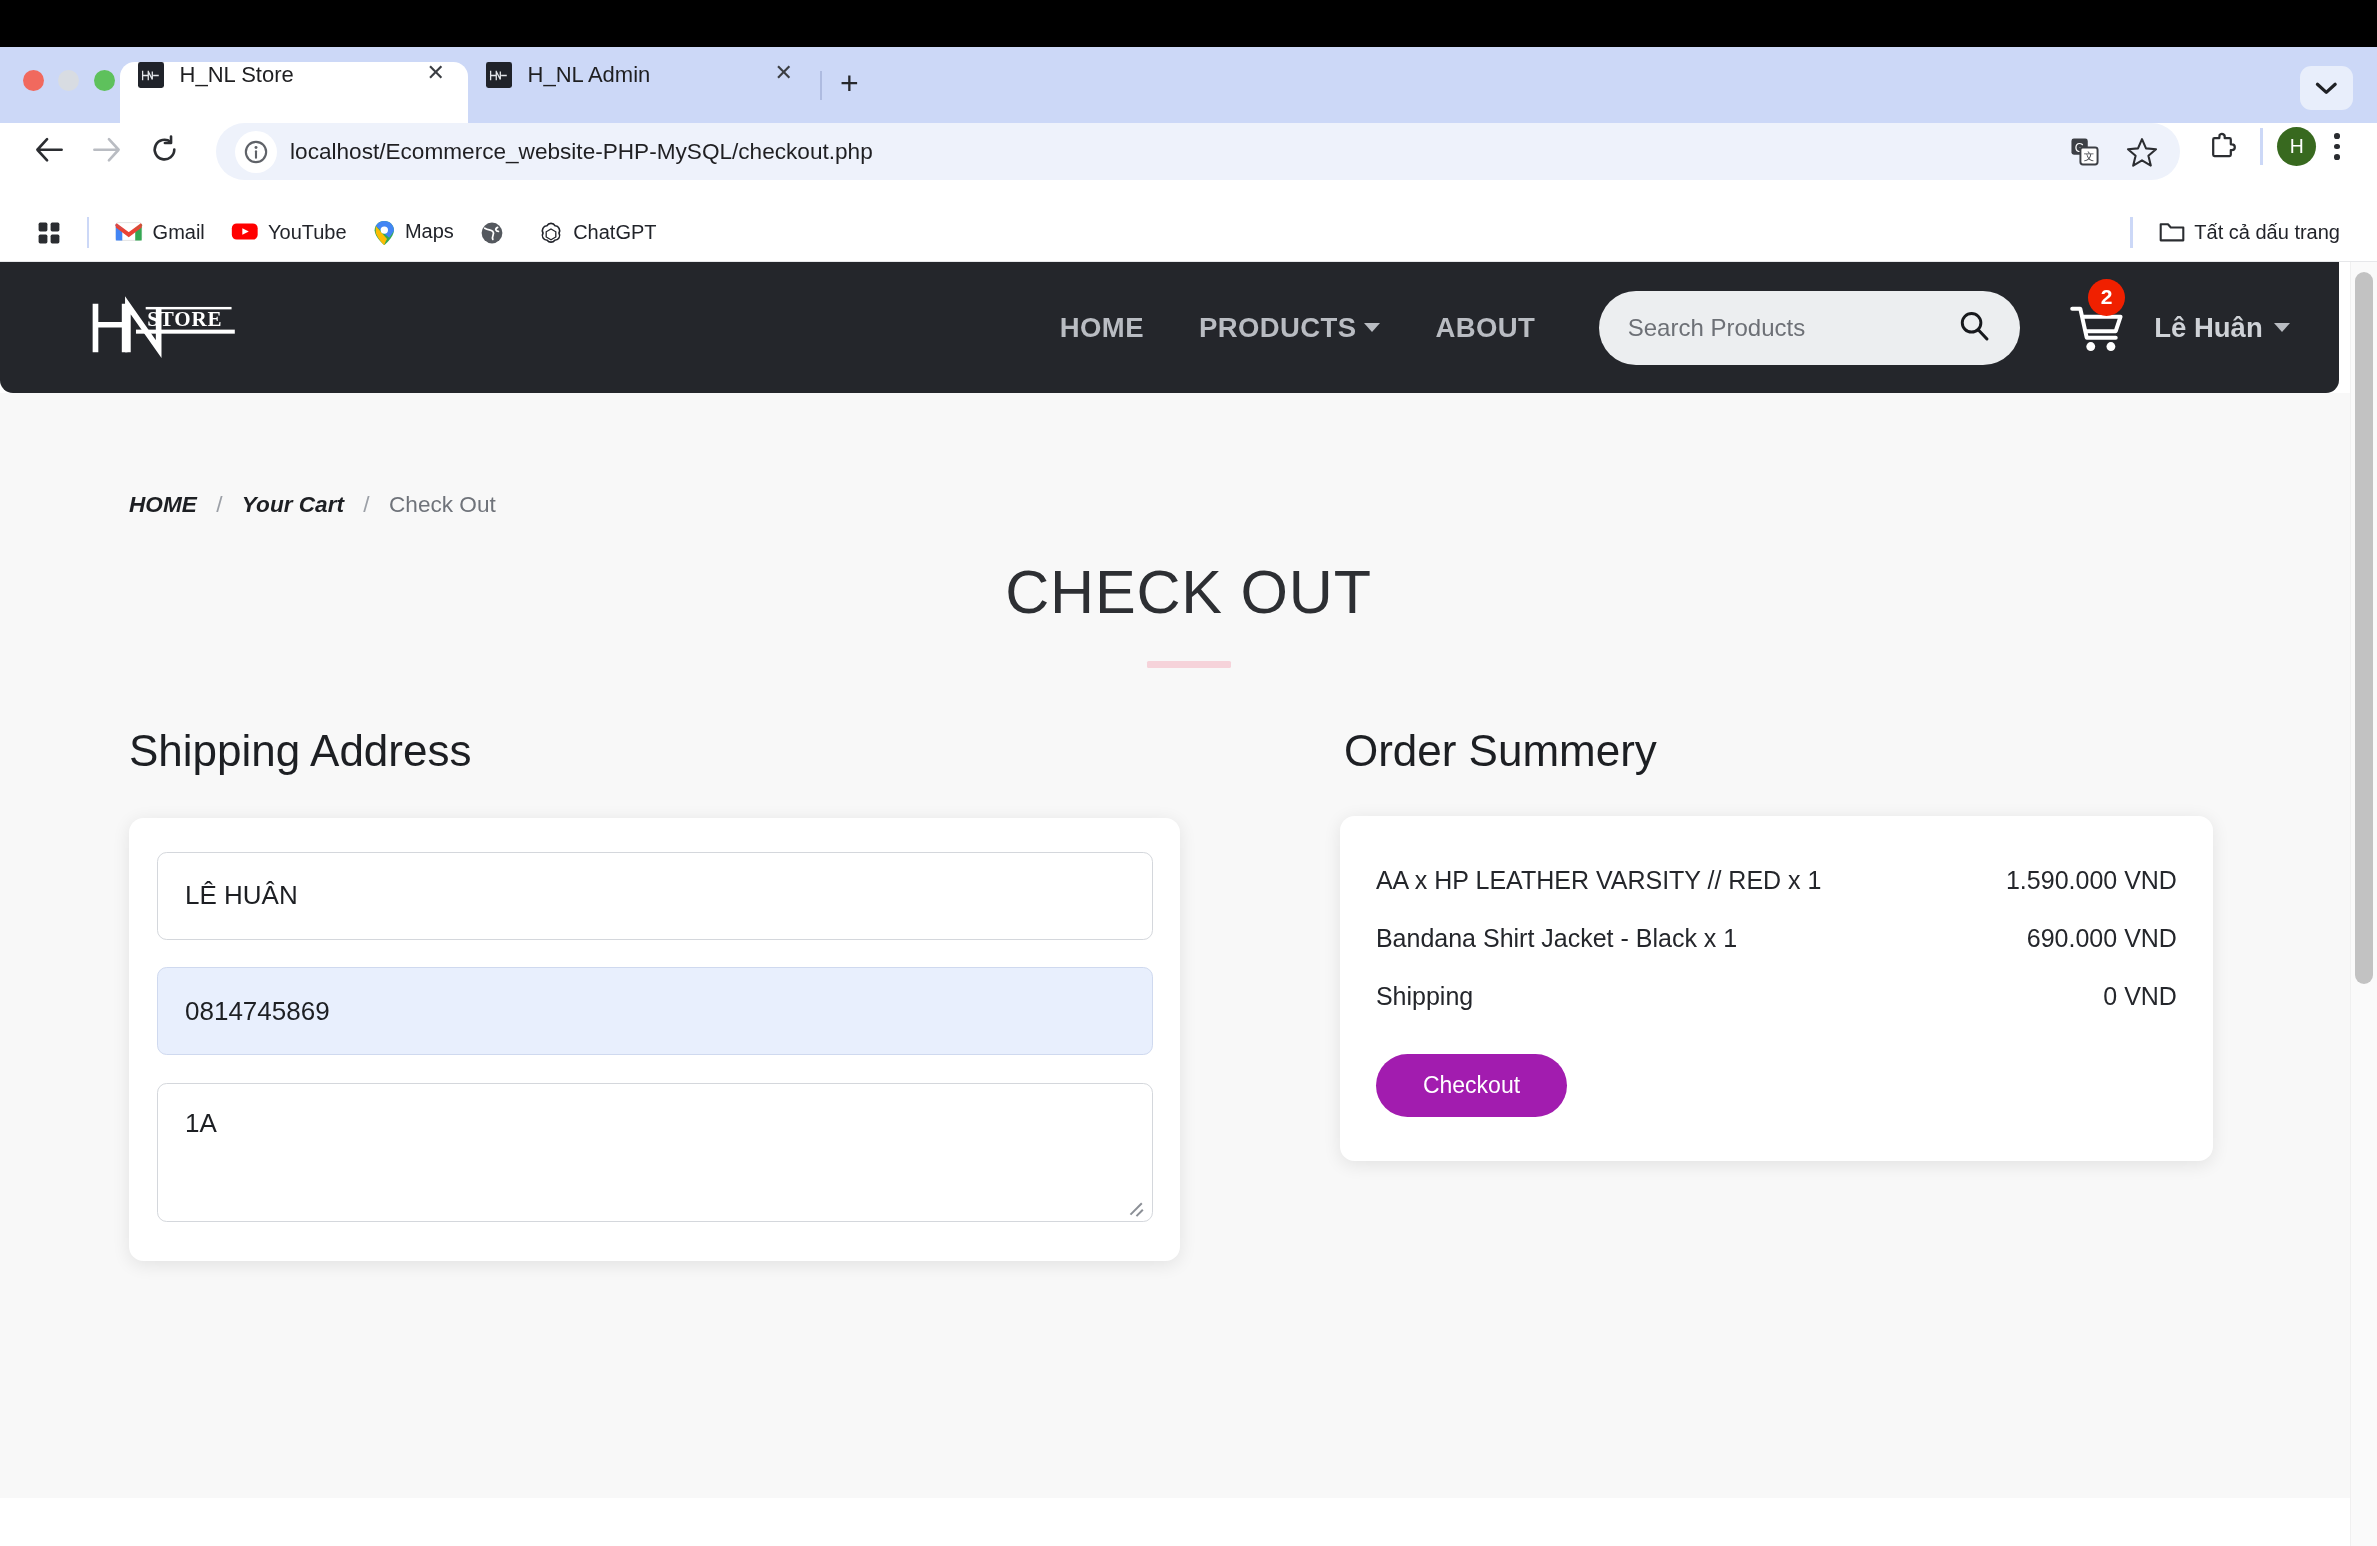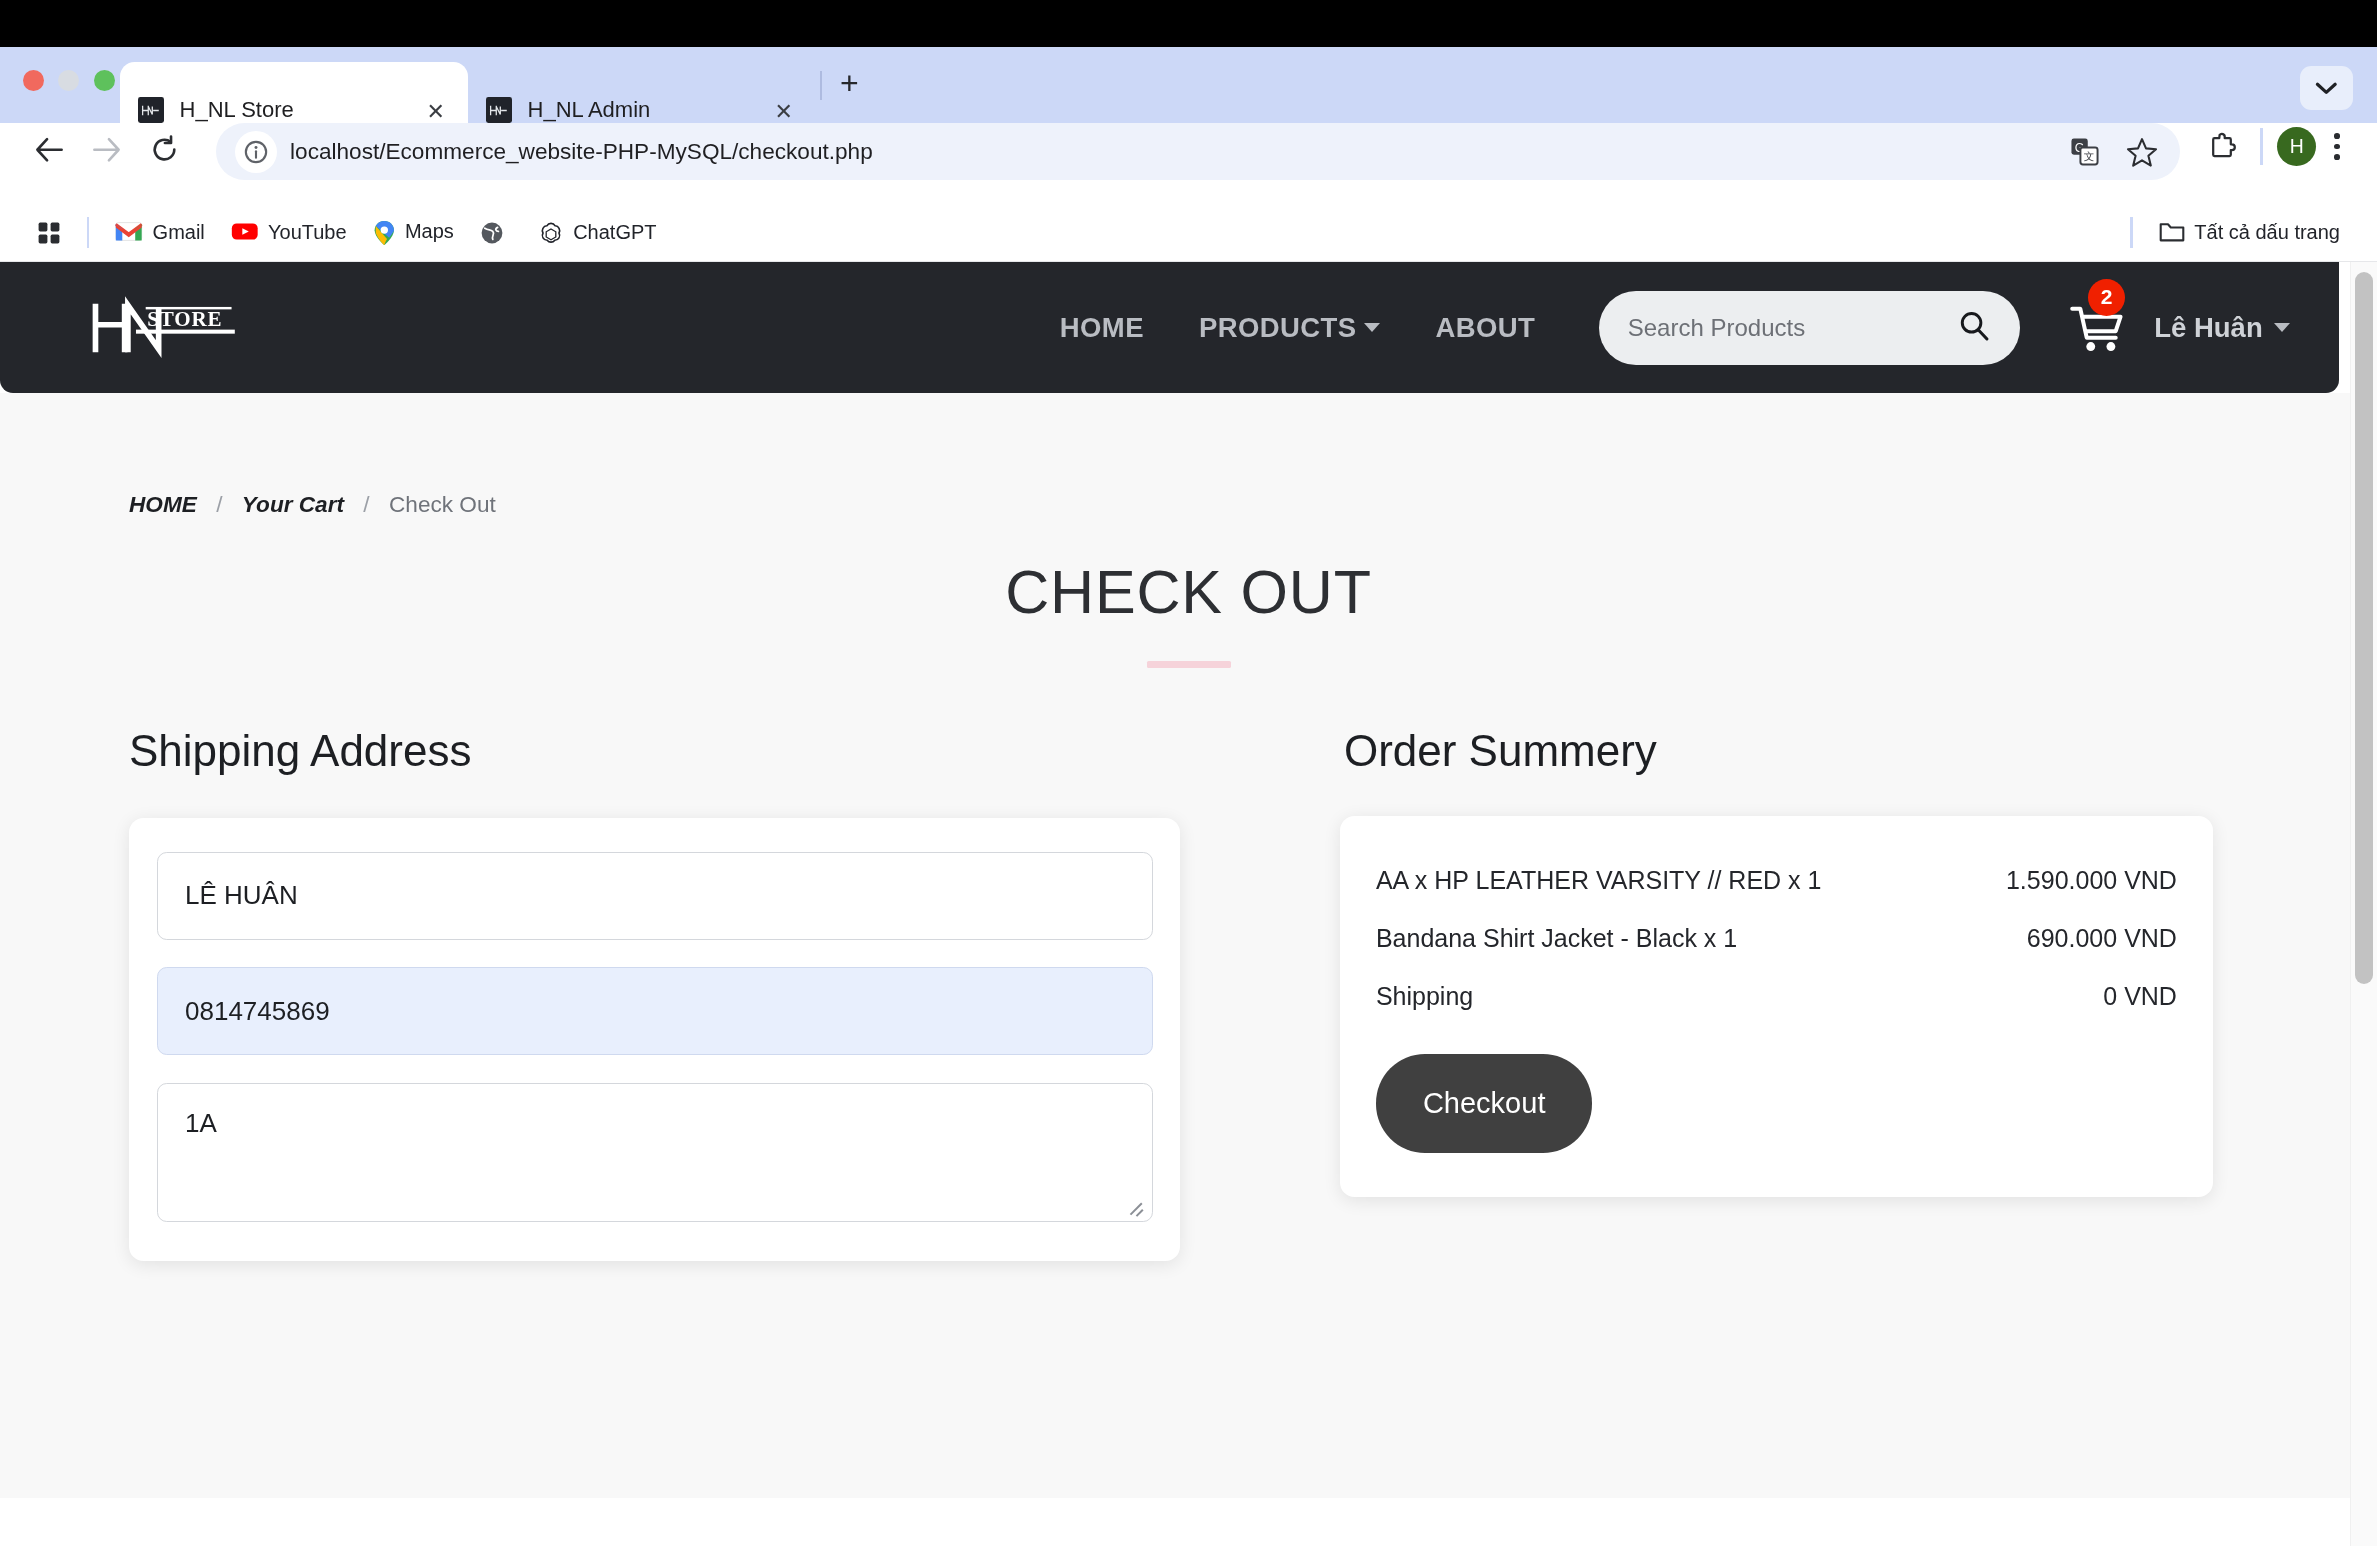--- a/index.html
+++ b/index.html
@@ -19,21 +19,21 @@
     height: 76px; background: #ccd8f7; position: relative;
     display: flex; align-items: flex-end; padding-left: 14.6px;
   }
   .traffic { display:flex; align-items:center; gap: 14.6px; position:absolute; left: 22.6px; top: 22.6px; }
   .tl { width: 21px; height: 21px; border-radius: 50%; }
   .tl.red { background:#f1695e; }
   .tl.yel { background:#d8dce2; }
   .tl.grn { background:#5ec15c; }
 
   .tab {
-    height: 61px; display:flex; align-items:flex-end; gap: 16px;
+    height: 61px; display:flex; align-items:flex-start; gap: 16px;
     border-radius: 14.6px 14.6px 0 0; padding: 0 14.6px 0 18px;
     position: relative; min-width: 348px;
   }
   .tab.active { background: #ffffff; }
   .tab.inactive { background: transparent; }
   .tab-fav {
     width: 26px; height: 26px; background: #20232a; border-radius: 2.4px;
     display:flex; align-items:center; justify-content:center; flex: 0 0 auto;
     color:#dfe2e8; font-size: 12px; letter-spacing:-0.8px; font-weight:700;
     overflow:hidden;
@@ -175,22 +175,22 @@
 
   .summary-card { width: 873px; padding: 36px 36px 44px 36px; margin-top: 40px; }
   .srow {
     display:flex; align-items:center; justify-content:space-between;
     font-size: 25px; color:#24262b; padding: 14.6px 0;
   }
   .srow .lbl { white-space:nowrap; }
   .srow .val { white-space:nowrap; }
   .srow.total .val { font-weight: 700; background:#b5d2fb; padding: 1.6px 3.2px; }
   .btn-checkout {
-    margin-top: 27.5px; background:#404040; color:#fff; border:none;
-    font-size: 29px; padding: 35px 47px; border-radius: 49px; font-family: inherit;
+    margin-top: 27.5px; background:#a21caf; color:#fff; border:none;
+    font-size: 23px; padding: 20px 47px; border-radius: 49px; font-family: inherit;
     display:inline-block; line-height: 1;
   }
   .footer-gap { height: 76px; background:#fff; width:100%; }
 
   
   .scrollbar {
     position:absolute; right: 0; top: 262px; width: 27.5px; height: 1284px;
     background:#fafafa; border-left:1.6px solid #f0f0f0;
   }
   .scrollthumb {

